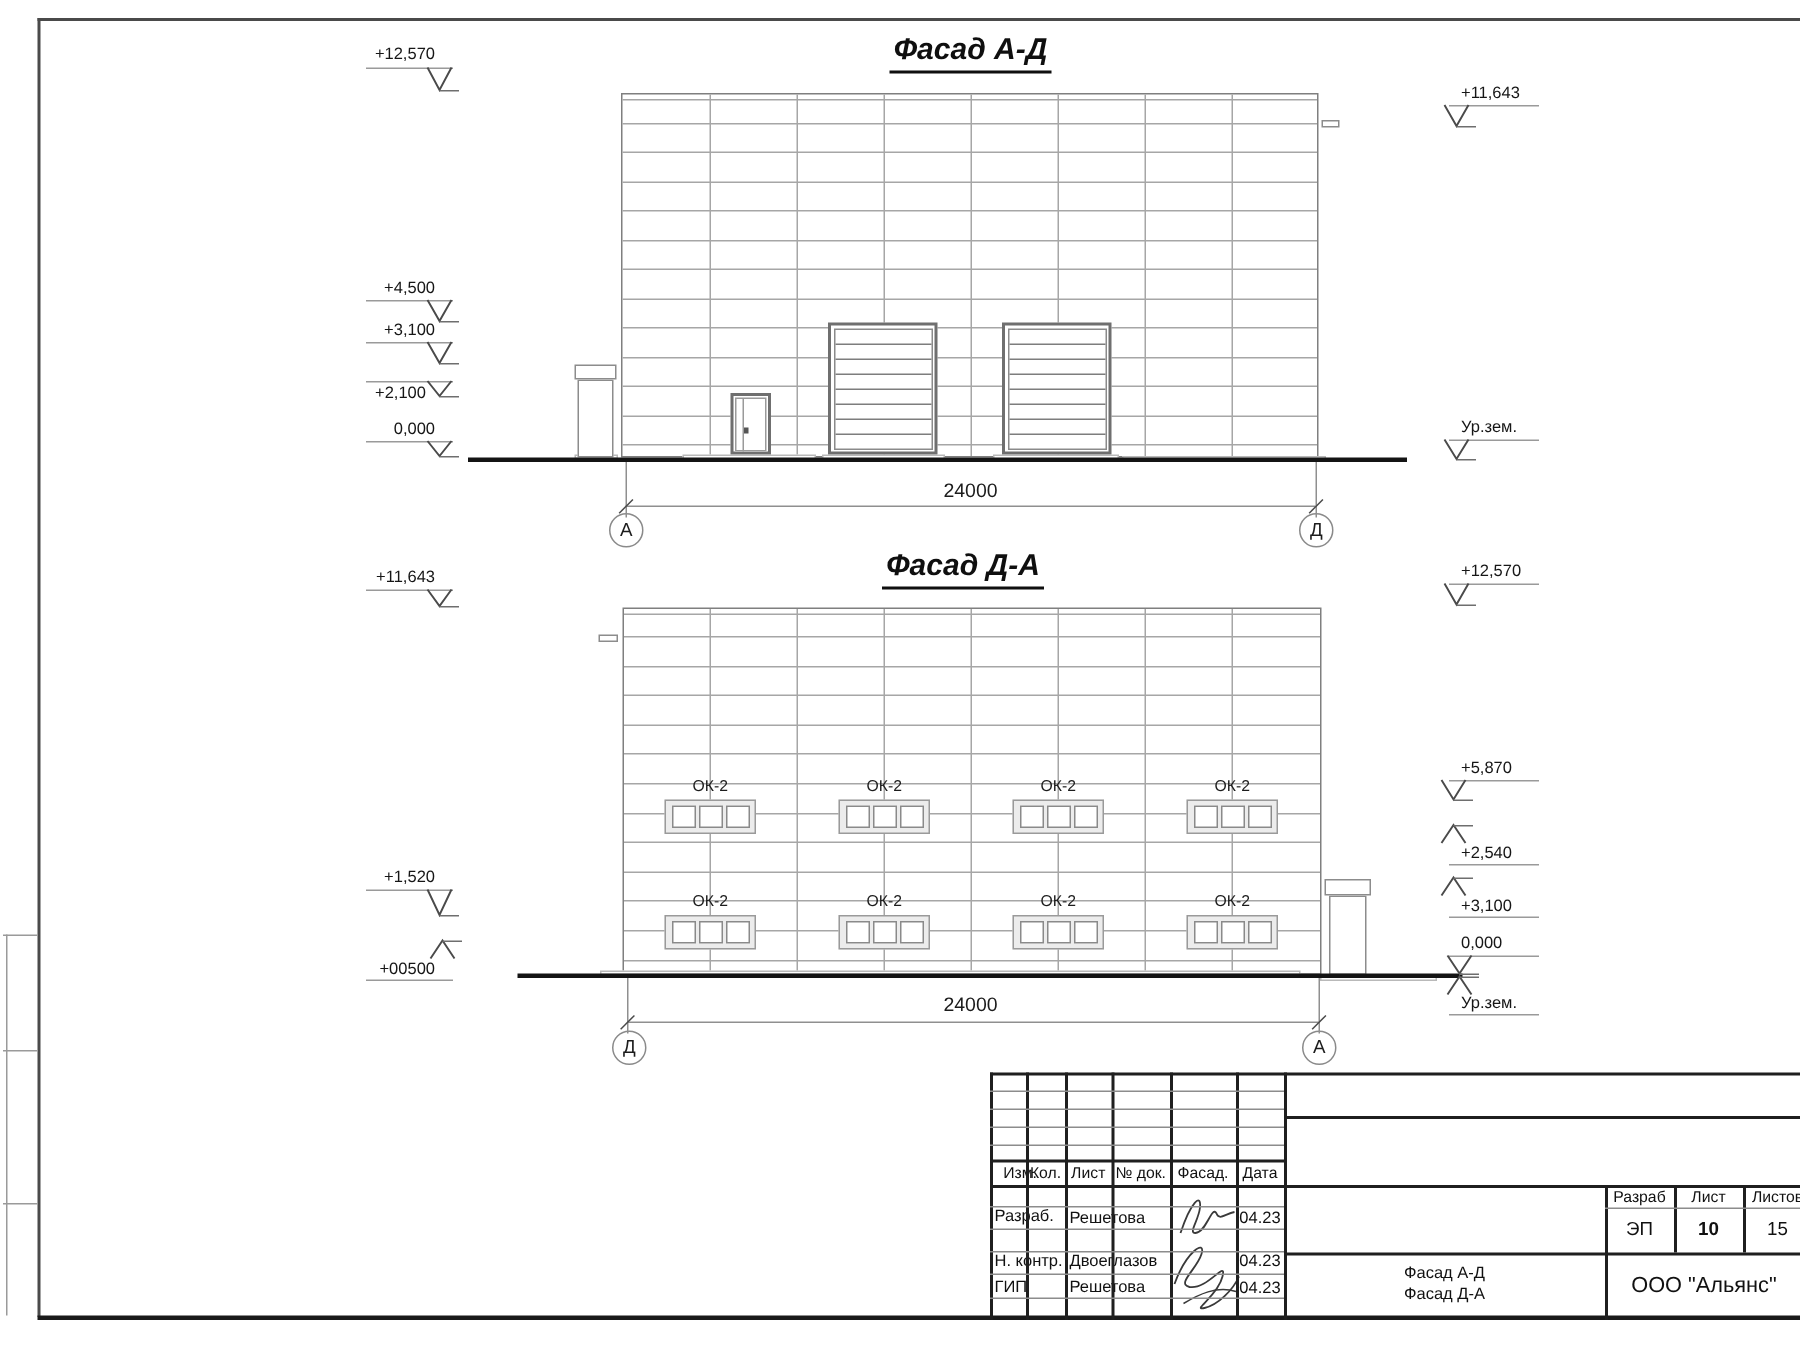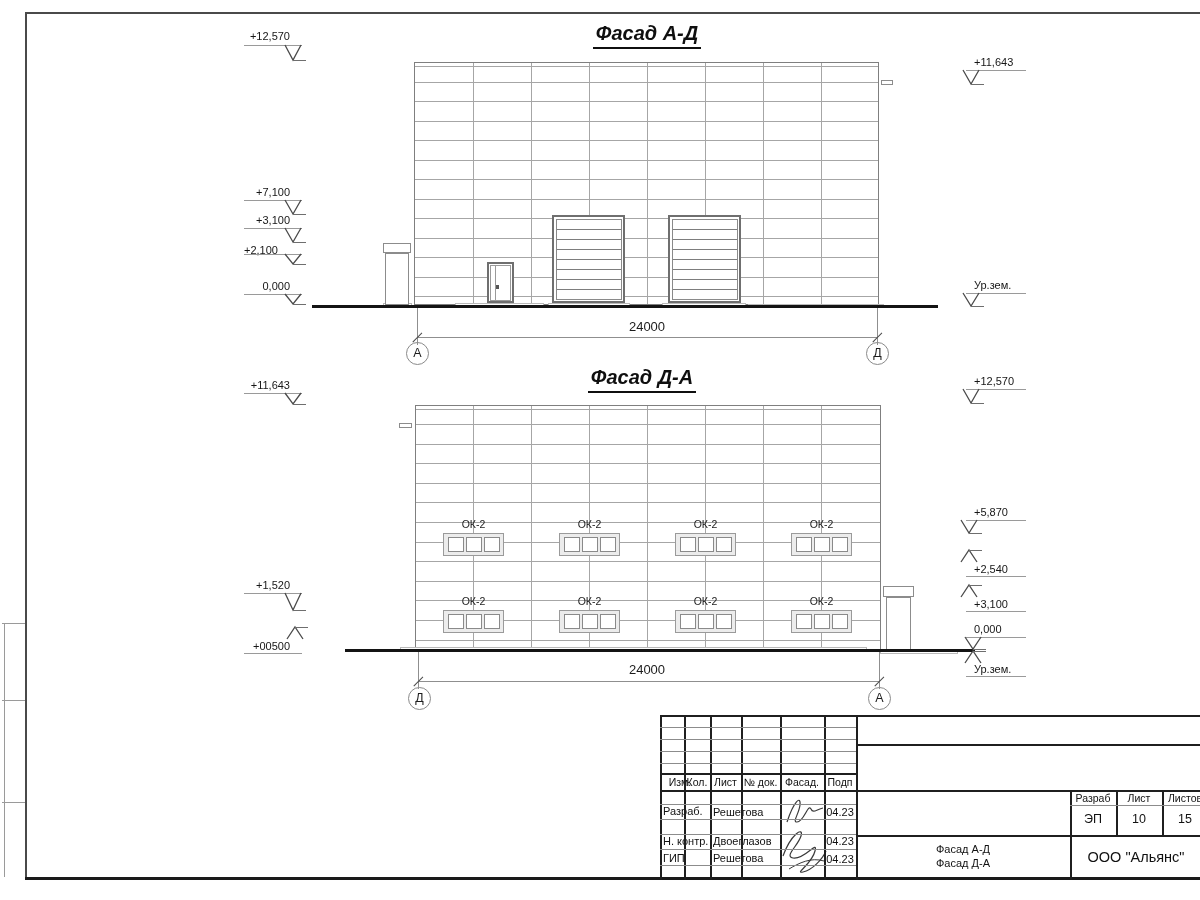--- a/index.html
+++ b/index.html
@@ -29,37 +29,37 @@
   <div class="axis" style="left:406px;top:342px;">А</div>
   <div class="axis" style="left:866px;top:342px;">Д</div>
   <div class="axis" style="left:408px;top:687px;">Д</div>
   <div class="axis" style="left:868px;top:687px;">А</div>
 
   <div class="tbt" style="left:660px;top:776px;width:40px;">Изм.</div>
   <div class="tbt" style="left:684px;top:776px;width:26px;">Кол.</div>
   <div class="tbt" style="left:710px;top:776px;width:31px;">Лист</div>
   <div class="tbt" style="left:741px;top:776px;width:39px;">№ док.</div>
   <div class="tbt" style="left:780px;top:776px;width:44px;">Фасад.</div>
-  <div class="tbt" style="left:824px;top:776px;width:32px;">Подп</div>
+  <div class="tbt" style="left:824px;top:776px;width:32px;">Дата</div>
 
   <div class="tbl" style="left:663px;top:805px;">Разраб.</div>
   <div class="tbl" style="left:713px;top:806px;">Решетова</div>
   <div class="tbt" style="left:824px;top:806px;width:32px;font-size:11px;">04.23</div>
   <div class="tbl" style="left:663px;top:835px;">Н. контр.</div>
   <div class="tbl" style="left:713px;top:835px;">Двоеглазов</div>
   <div class="tbt" style="left:824px;top:835px;width:32px;font-size:11px;">04.23</div>
   <div class="tbl" style="left:663px;top:852px;">ГИП</div>
   <div class="tbl" style="left:713px;top:852px;">Решетова</div>
   <div class="tbt" style="left:824px;top:853px;width:32px;font-size:11px;">04.23</div>
 
   <div class="tbt" style="left:1070px;top:792px;width:46px;">Разраб</div>
   <div class="tbt" style="left:1116px;top:792px;width:46px;">Лист</div>
   <div class="tbt" style="left:1162px;top:792px;width:46px;">Листов</div>
   <div class="tbt" style="left:1070px;top:812px;width:46px;font-size:12.5px;">ЭП</div>
-  <div class="tbt" style="left:1116px;top:812px;width:46px;font-size:12.5px;">10</div>
+  <div class="tbt" style="left:1116px;top:812px;width:46px;font-size:12.5px;font-weight:bold;">10</div>
   <div class="tbt" style="left:1162px;top:812px;width:46px;font-size:12.5px;">15</div>
 
   <div class="tbt" style="left:856px;top:843px;width:214px;font-size:11px;">Фасад А-Д</div>
   <div class="tbt" style="left:856px;top:857px;width:214px;font-size:11px;">Фасад Д-А</div>
   <div class="tbt" style="left:1070px;top:849px;width:132px;font-size:14.5px;">ООО "Альянс"</div>
 
   <svg style="left:784px;top:793px;width:42px;height:36px;" viewBox="0 0 42 36">
     <path d="M3 29 C10 8, 17 2, 16 12 C15 21, 8 29, 13 29 C20 29, 24 10, 27 16 C29 21, 33 16, 39 15" stroke="#3a3a3a" fill="none" stroke-width="1.2"></path>
   </svg>
   <svg style="left:777px;top:823px;width:52px;height:54px;" viewBox="0 0 52 54">
@@ -191,33 +191,33 @@
     <div class="abs" style="left: 795.5px; top: 614px; width: 16px; height: 15px; border: 1px solid rgb(138, 138, 138); background: rgb(255, 255, 255); box-sizing: border-box;"></div>
     <div class="abs" style="left: 813.5px; top: 614px; width: 16px; height: 15px; border: 1px solid rgb(138, 138, 138); background: rgb(255, 255, 255); box-sizing: border-box;"></div>
     <div class="abs" style="left: 831.5px; top: 614px; width: 16px; height: 15px; border: 1px solid rgb(138, 138, 138); background: rgb(255, 255, 255); box-sizing: border-box;"></div>
     <div class="abs" style="left: 345px; top: 649px; width: 630px; height: 3px; background: rgb(20, 20, 20);"></div>
     <div class="abs" style="left: 244px; top: 30px; width: 58px; font-size: 11px; color: rgb(22, 22, 22); text-align: right; white-space: nowrap; padding-right: 12px; box-sizing: border-box;">+12,570</div>
     <div class="abs" style="left: 244px; top: 45px; width: 58px; height: 1px; background: rgb(154, 154, 154);"></div>
     <svg viewBox="0 0 16 15" style="position: absolute; left: 285px; top: 45px; width: 16px; height: 15px; overflow: visible;">
       <polyline points="0,0 8,15 16,0" stroke="#4a4a4a" stroke-width="1.3" fill="none"></polyline>
     </svg>
     <div class="abs" style="left: 293px; top: 60px; width: 13px; height: 1px; background: rgb(110, 110, 110);"></div>
-    <div class="abs" style="left: 244px; top: 186px; width: 58px; font-size: 11px; color: rgb(22, 22, 22); text-align: right; white-space: nowrap; padding-right: 12px; box-sizing: border-box;">+7,100</div>
+    <div class="abs" style="left: 244px; top: 186px; width: 58px; font-size: 11px; color: rgb(22, 22, 22); text-align: right; white-space: nowrap; padding-right: 12px; box-sizing: border-box;">+4,500</div>
     <div class="abs" style="left: 244px; top: 200px; width: 58px; height: 1px; background: rgb(154, 154, 154);"></div>
     <svg viewBox="0 0 16 14" style="position: absolute; left: 285px; top: 200px; width: 16px; height: 14px; overflow: visible;">
       <polyline points="0,0 8,14 16,0" stroke="#4a4a4a" stroke-width="1.3" fill="none"></polyline>
     </svg>
     <div class="abs" style="left: 293px; top: 214px; width: 13px; height: 1px; background: rgb(110, 110, 110);"></div>
     <div class="abs" style="left: 244px; top: 214px; width: 58px; font-size: 11px; color: rgb(22, 22, 22); text-align: right; white-space: nowrap; padding-right: 12px; box-sizing: border-box;">+3,100</div>
     <div class="abs" style="left: 244px; top: 228px; width: 58px; height: 1px; background: rgb(154, 154, 154);"></div>
     <svg viewBox="0 0 16 14" style="position: absolute; left: 285px; top: 228px; width: 16px; height: 14px; overflow: visible;">
       <polyline points="0,0 8,14 16,0" stroke="#4a4a4a" stroke-width="1.3" fill="none"></polyline>
     </svg>
     <div class="abs" style="left: 293px; top: 242px; width: 13px; height: 1px; background: rgb(110, 110, 110);"></div>
-    <div class="abs" style="left: 244px; top: 244px; width: 58px; font-size: 11px; color: rgb(22, 22, 22); text-align: left; white-space: nowrap; padding-right: 12px; box-sizing: border-box;">+2,100</div>
+    <div class="abs" style="left: 244px; top: 256px; width: 58px; font-size: 11px; color: rgb(22, 22, 22); text-align: center; white-space: nowrap; padding-right: 12px; box-sizing: border-box;">+2,100</div>
     <div class="abs" style="left: 244px; top: 254px; width: 58px; height: 1px; background: rgb(154, 154, 154);"></div>
     <svg viewBox="0 0 16 10" style="position: absolute; left: 285px; top: 254px; width: 16px; height: 10px; overflow: visible;">
       <polyline points="0,0 8,10 16,0" stroke="#4a4a4a" stroke-width="1.3" fill="none"></polyline>
     </svg>
     <div class="abs" style="left: 293px; top: 264px; width: 13px; height: 1px; background: rgb(110, 110, 110);"></div>
     <div class="abs" style="left: 244px; top: 280px; width: 58px; font-size: 11px; color: rgb(22, 22, 22); text-align: right; white-space: nowrap; padding-right: 12px; box-sizing: border-box;">0,000</div>
     <div class="abs" style="left: 244px; top: 294px; width: 58px; height: 1px; background: rgb(154, 154, 154);"></div>
     <svg viewBox="0 0 16 10" style="position: absolute; left: 285px; top: 294px; width: 16px; height: 10px; overflow: visible;">
       <polyline points="0,0 8,10 16,0" stroke="#4a4a4a" stroke-width="1.3" fill="none"></polyline>
     </svg>

